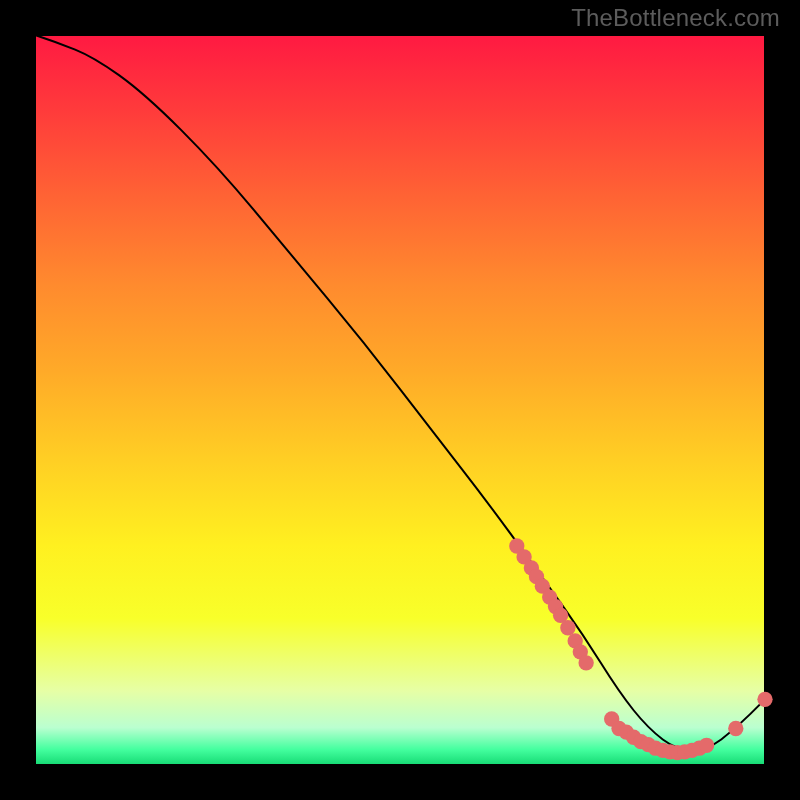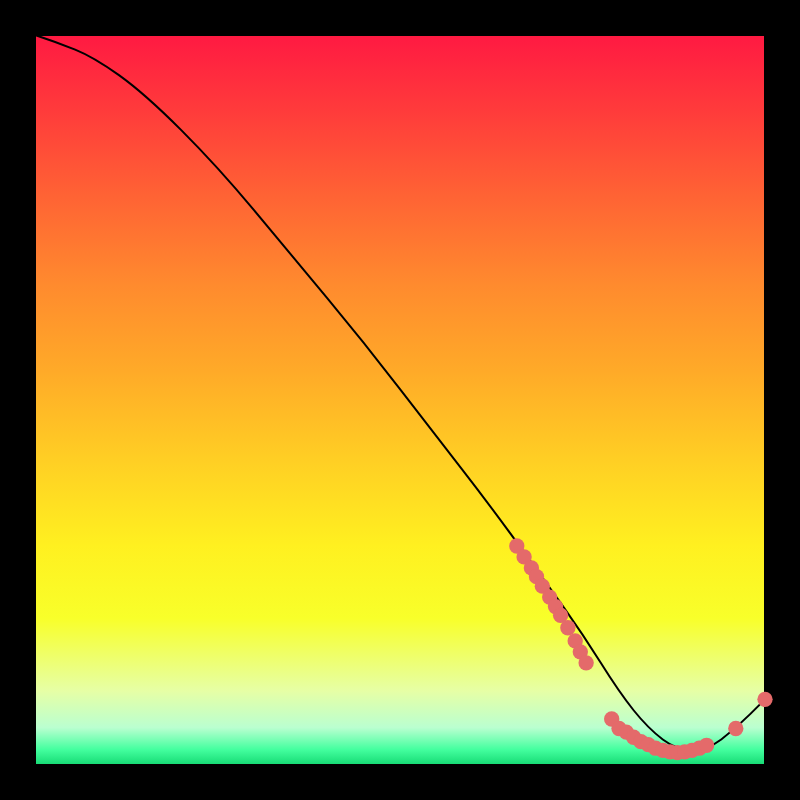--- a/index.html
+++ b/index.html
@@ -64,20 +64,21 @@
     height: 100%;
     overflow: visible;
     z-index: 10;
   }
 </style>
 </head>
 <body>
 
 <div class="frame">
 
+  <div class="watermark">TheBottleneck.com</div>
 
   <div class="plot-outer">
     <div class="plot-area"></div>
     <svg class="curve" viewBox="0 0 100 100" preserveAspectRatio="none">
       <path fill="none" stroke-width="2" vector-effect="non-scaling-stroke" stroke="#000000" d="M 0 0 Q 3 1 5.5 2 Q 8 3 11.5 5.5 Q 15 8 20 13 Q 25 18 30 24 Q 35 30 40 36 Q 45 42 50 48.5 Q 55 55 58.5 59.5 Q 62 64 66 69.5 Q 70 75 72.5 78.5 Q 75 82 77.5 86 Q 80 90 82 92.5 Q 84 95 86 96.5 Q 88 98 90 98 Q 92 98 94 96.5 Q 96 95 98 93 T 100 91"></path>
       <g>
           <circle cx="66" cy="70" r="1.05" fill="#e46a6a"></circle>
           <circle cx="67" cy="71.5" r="1.05" fill="#e46a6a"></circle>
           <circle cx="68" cy="73" r="1.05" fill="#e46a6a"></circle>
           <circle cx="68.7" cy="74.2" r="1.05" fill="#e46a6a"></circle>

